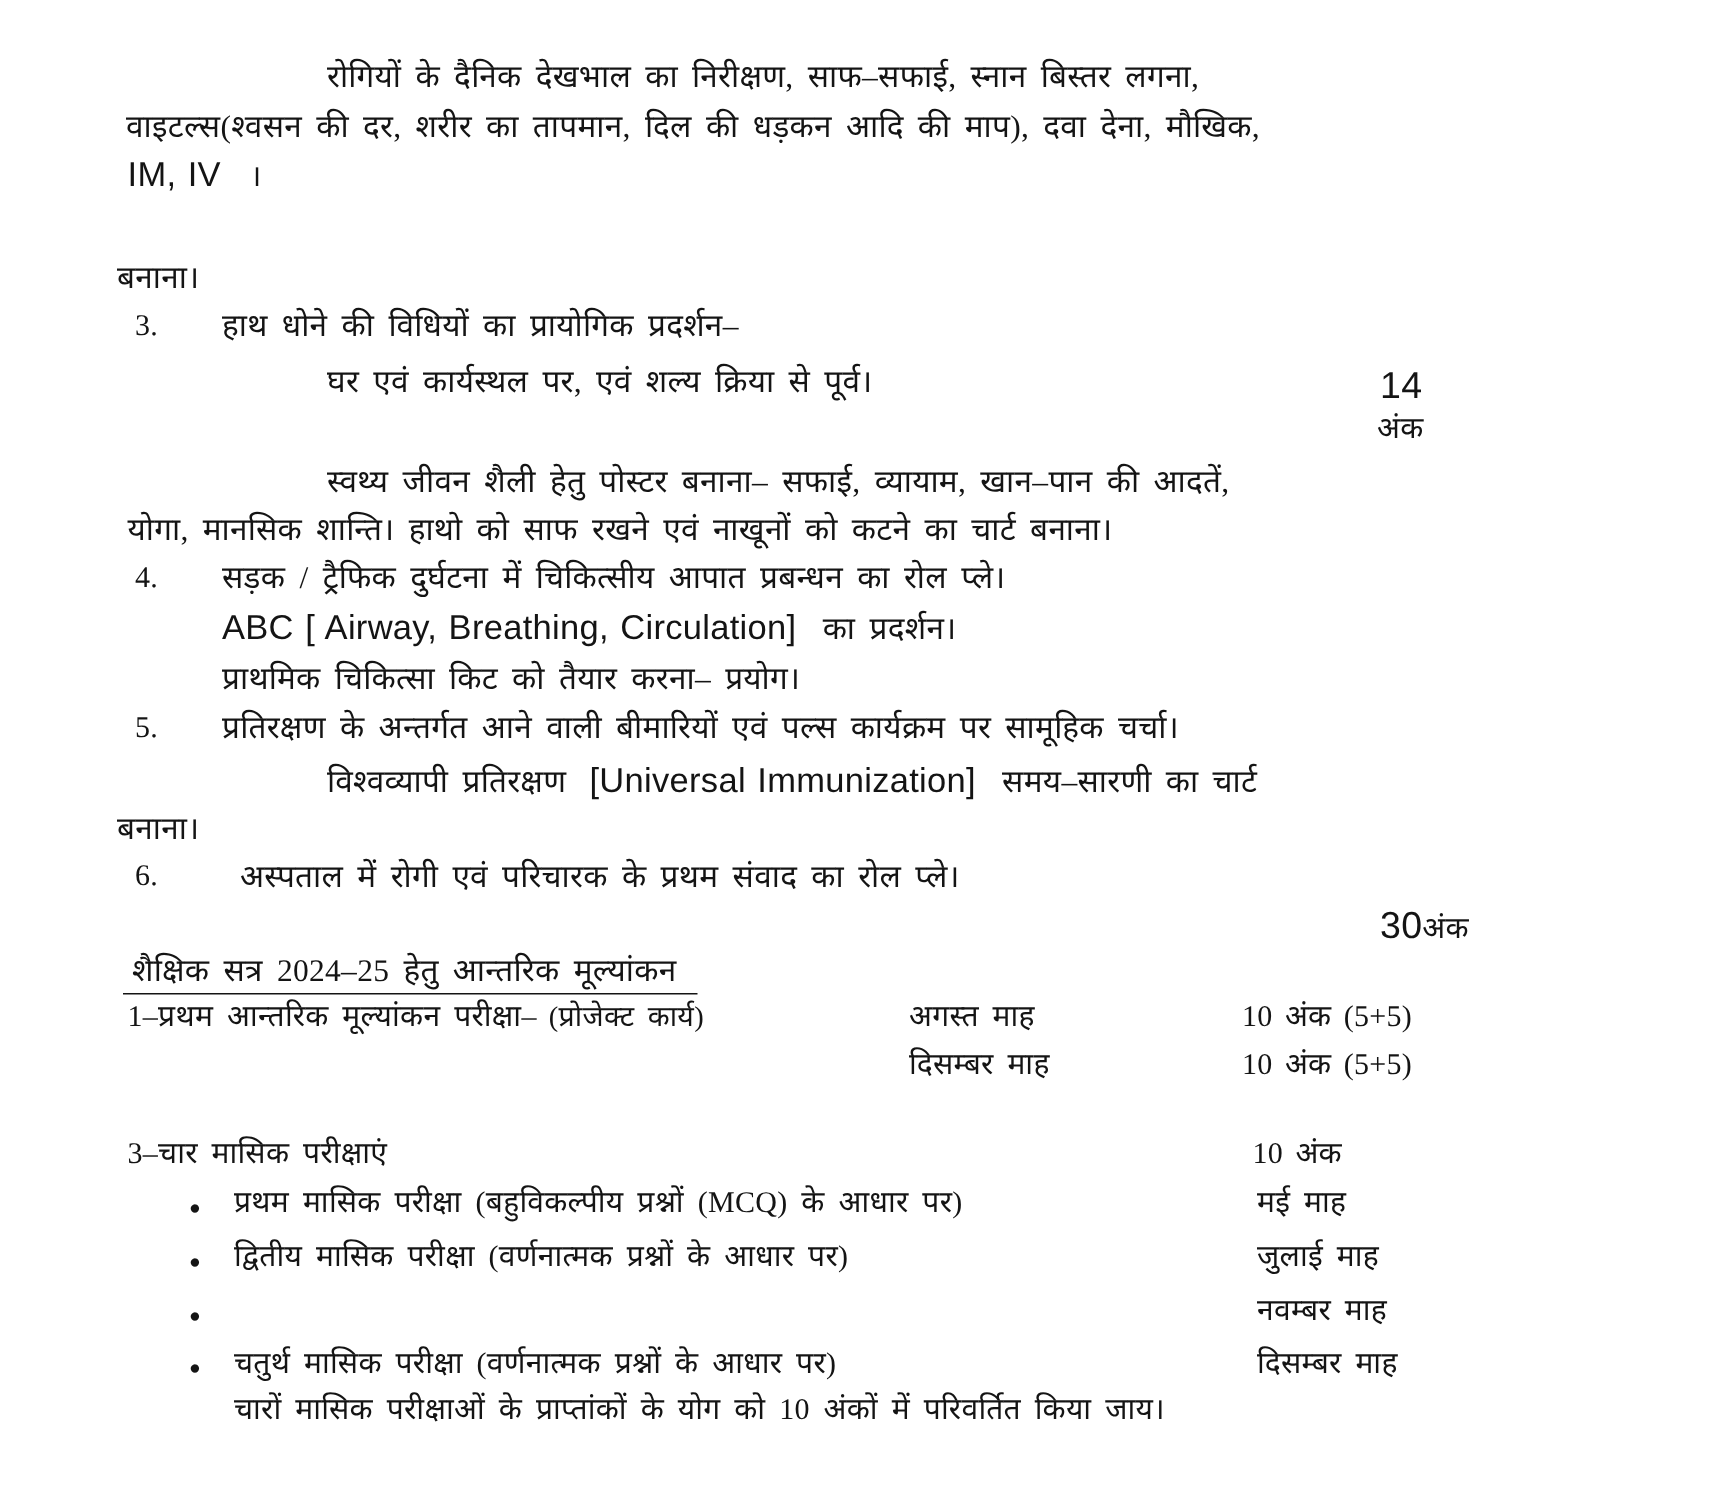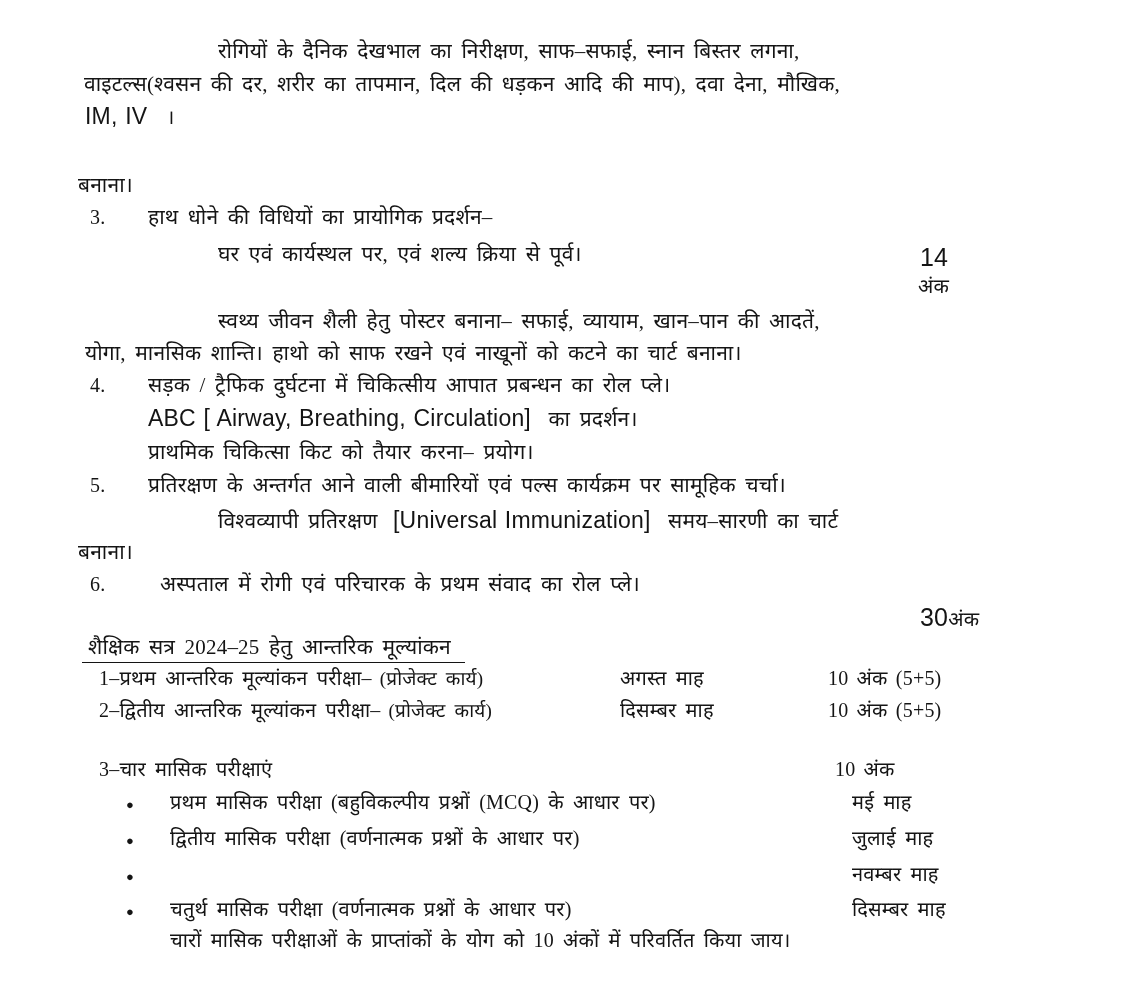--- a/index.html
+++ b/index.html
@@ -36,21 +36,21 @@
   .heading-underline {
     border-bottom: 1.5px solid #141414;
     padding: 0 14px 3px 6px;
   }
   .row-sub { font-size: 19px; margin-left: 8px; }
   .bullet-dot {
     position: absolute;
     font-size: 13px;
     line-height: 1;
   }
-  .smallrow { font-size: 20px; margin-left: 14px; }
+  .smallrow { font-size: 20px; }
 </style>
 </head>
 <body>
 
 <div class="page">
 
   <div class="ln" style="left:218px; top:38px">रोगियों के दैनिक देखभाल का निरीक्षण, साफ–सफाई, स्नान बिस्तर लगना,</div>
   <div class="ln" style="left:84px; top:71px">वाइटल्स(श्वसन की दर, शरीर का तापमान, दिल की धड़कन आदि की माप), दवा देना, मौखिक,</div>
   <div class="ln" style="left:85px; top:102px">
     <span class="latin-big">IM, IV</span>
@@ -95,23 +95,20 @@
   <div class="ln" style="left:82px; top:634px">
     <span class="heading-underline">शैक्षिक सत्र 2024–25 हेतु आन्तरिक मूल्यांकन</span>
   </div>
 
   <div class="ln smallrow" style="left:85px; top:666px">
     <span>1–प्रथम आन्तरिक मूल्यांकन परीक्षा–</span><span class="row-sub">(प्रोजेक्ट कार्य)</span>
   </div>
   <div class="ln smallrow" style="left:606px; top:666px">अगस्त माह</div>
   <div class="ln marks" style="left:828px; top:666px">10 अंक (5+5)</div>
 
-  <div class="ln smallrow" style="left:85px; top:698px">
-    <span>2–द्वितीय आन्तरिक मूल्यांकन परीक्षा–</span><span class="row-sub">(प्रोजेक्ट कार्य)</span>
-  </div>
   <div class="ln smallrow" style="left:606px; top:698px">दिसम्बर माह</div>
   <div class="ln marks" style="left:828px; top:698px">10 अंक (5+5)</div>
 
   <div class="ln smallrow" style="left:85px; top:757px">3–चार मासिक परीक्षाएं</div>
   <div class="ln marks" style="left:835px; top:757px">10 अंक</div>
 
   <span class="bullet-dot" style="left:126px; top:798px">●</span>
   <div class="ln smallrow" style="left:156px; top:790px">प्रथम मासिक परीक्षा (बहुविकल्पीय प्रश्नों (MCQ) के आधार पर)</div>
   <div class="ln smallrow" style="left:838px; top:790px">मई माह</div>
 

